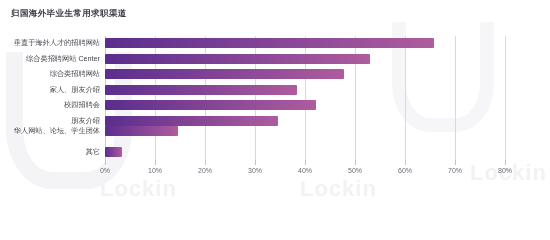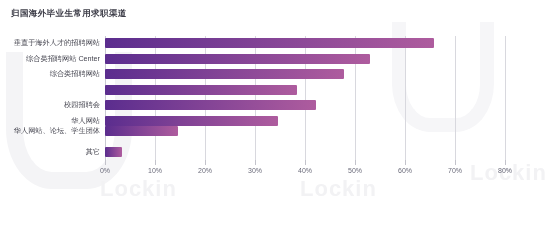--- a/index.html
+++ b/index.html
@@ -192,28 +192,29 @@
         </div>
         <div class="row" style="top: 16.9px;">
           <div class="cat-label">综合类招聘网站 Center</div>
           <div class="bar" title="学校Career Center: 53%" style="width: 265px; background: linear-gradient(to right, rgb(91, 45, 142) 0%, rgb(174, 92, 158) 100%);"></div>
         </div>
         <div class="row" style="top: 32.4px; padding-left: 29px;">
           <div class="cat-label">综合类招聘网站</div>
           <div class="bar" title="综合类招聘网站: 47.8%" style="width: 239px; background: linear-gradient(to right, rgb(91, 45, 142) 0%, rgb(174, 92, 158) 100%);"></div>
         </div>
         <div class="row" style="top: 47.9px;">
+          <div class="cat-label">家人、朋友介绍</div>
           <div class="bar" title="家人、朋友介绍: 38.4%" style="width: 192px; background: linear-gradient(to right, rgb(91, 45, 142) 0%, rgb(174, 92, 158) 100%);"></div>
         </div>
         <div class="row" style="top: 63.4px;">
           <div class="cat-label">校园招聘会</div>
           <div class="bar" title="校园招聘会: 42.2%" style="width: 211px; background: linear-gradient(to right, rgb(91, 45, 142) 0%, rgb(174, 92, 158) 100%);"></div>
         </div>
         <div class="row" style="top: 78.9px;">
-          <div class="cat-label">华人网站</div>
+          <div class="cat-label">朋友介绍</div>
           <div class="bar" title="社交媒体: 34.6%" style="width: 173px; background: linear-gradient(to right, rgb(91, 45, 142) 0%, rgb(174, 92, 158) 100%);"></div>
         </div>
         <div class="row" style="top: 89px;">
           <div class="cat-label">华人网站、论坛、学生团体</div>
           <div class="bar" title="华人网站、论坛、学生团体: 14.6%" style="width: 73px; background: linear-gradient(to right, rgb(91, 45, 142) 0%, rgb(174, 92, 158) 100%);"></div>
         </div>
         <div class="row" style="top: 109.9px;">
           <div class="cat-label">其它</div>
           <div class="bar" title="其它: 3.4%" style="width: 17px; background: linear-gradient(to right, rgb(91, 45, 142) 0%, rgb(174, 92, 158) 100%);"></div>
         </div>

